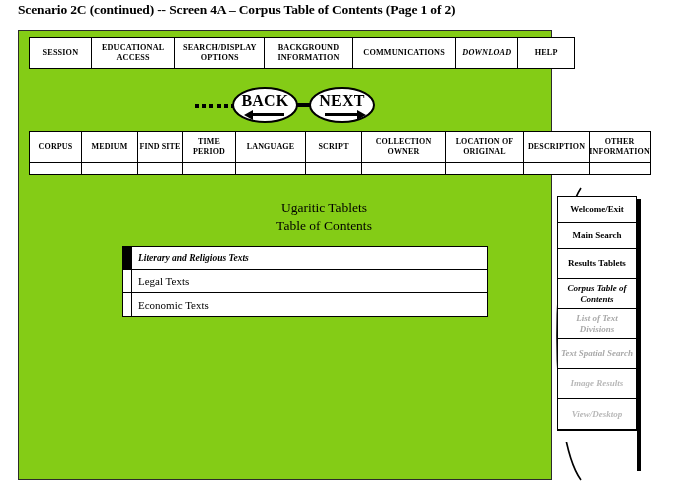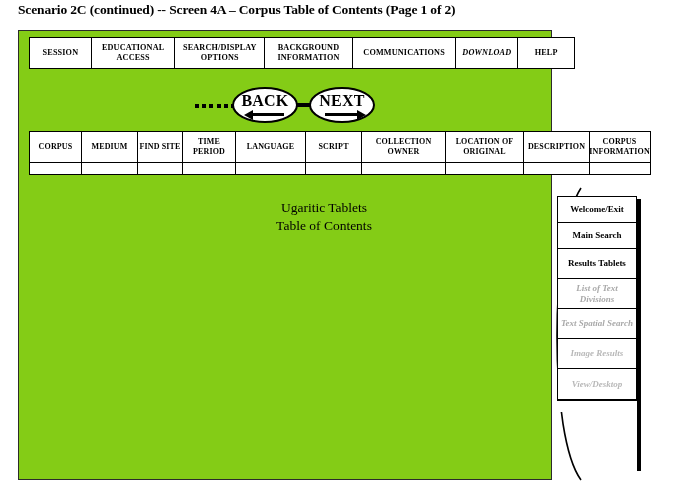--- a/index.html
+++ b/index.html
@@ -317,56 +317,71 @@
       <div class="colrow">
         <div class="colhead c0">CORPUS</div>
         <div class="colhead c1">MEDIUM</div>
         <div class="colhead c2">FIND SITE</div>
         <div class="colhead c3">TIME PERIOD</div>
         <div class="colhead c4">LANGUAGE</div>
         <div class="colhead c5">SCRIPT</div>
         <div class="colhead c6">COLLECTION OWNER</div>
         <div class="colhead c7">LOCATION OF ORIGINAL</div>
         <div class="colhead c8">DESCRIPTION</div>
-        <div class="colhead c9">CORPUS INFORMATION</div>
+        <div class="colhead c9">OTHER INFORMATION</div>
       </div>
       <div class="colrow colborder">
         <div class="colempty c0"></div>
         <div class="colempty c1"></div>
         <div class="colempty c2"></div>
         <div class="colempty c3"></div>
         <div class="colempty c4"></div>
         <div class="colempty c5"></div>
         <div class="colempty c6"></div>
         <div class="colempty c7"></div>
         <div class="colempty c8"></div>
         <div class="colempty c9"></div>
       </div>
     </div>
 
     <div class="content-title">
       <div>Ugaritic Tablets</div>
       <div>Table of Contents</div>
     </div>
 
+    <div class="toc-table">
+      <div class="toc-row">
+        <div class="toc-marker selected"></div>
+        <div class="toc-label active">Literary and Religious Texts</div>
+      </div>
+      <div class="toc-row">
+        <div class="toc-marker"></div>
+        <div class="toc-label">Legal Texts</div>
+      </div>
+      <div class="toc-row">
+        <div class="toc-marker"></div>
+        <div class="toc-label">Economic Texts</div>
+      </div>
+    </div>
 
   </div>
 
   <div class="sidebar-arc">
     <svg width="34" height="296" viewBox="0 0 34 296">
       <path d="M 30 2 C 14 26, 6 90, 6 150 C 6 214, 14 272, 30 294" fill="none" stroke="#000" stroke-width="1.6"></path>
     </svg>
   </div>
 
   <div class="sidebar">
     <div class="sb-shadow"></div>
     <div class="sb-box">
       <div class="sb-item h1">Welcome/Exit</div>
       <div class="sb-item h1">Main Search</div>
       <div class="sb-item h2">Results Tablets</div>
+      <div class="sb-item h2 active">Corpus Table of  Contents</div>
       <div class="sb-item h2 disabled">List of Text Divisions</div>
       <div class="sb-item h2 disabled">Text Spatial Search</div>
       <div class="sb-item h2 disabled light">Image Results</div>
       <div class="sb-item h2 disabled light">View/Desktop</div>
     </div>
     <div class="sb-tail"></div>
   </div>
 
 </div>
 

